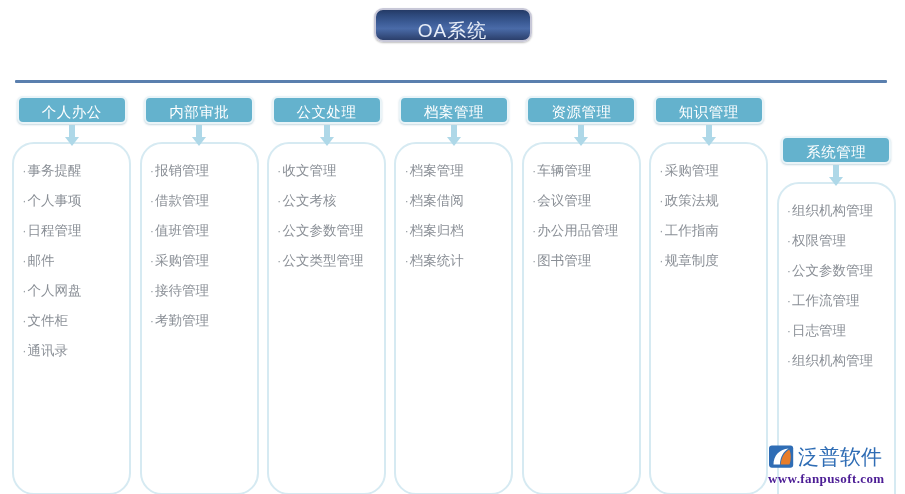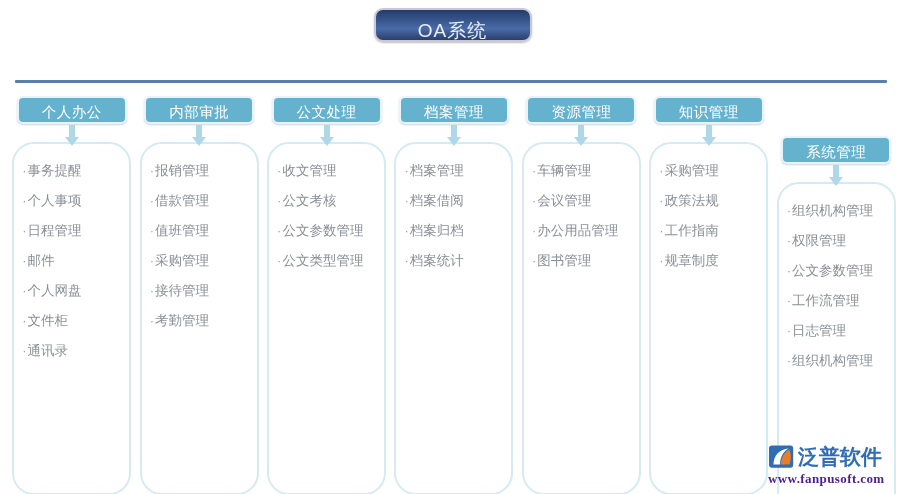--- a/index.html
+++ b/index.html
@@ -158,21 +158,21 @@
   }
   #logo-mark {
     width: 28px;
     height: 26px;
     margin-right: 3px;
     flex: none;
   }
   #logo-name {
     font-size: 21px;
     color: #2f6db5;
-    font-weight: bold;
+    font-weight: normal;
     letter-spacing: 0px;
     line-height: 24px;
   }
   #logo-url {
     font-size: 13px;
     color: #4c1d95;
     letter-spacing: 0.4px;
     margin-top: 1px;
     margin-left: 1px;
     font-family: "Liberation Serif", "DejaVu Serif", serif;

